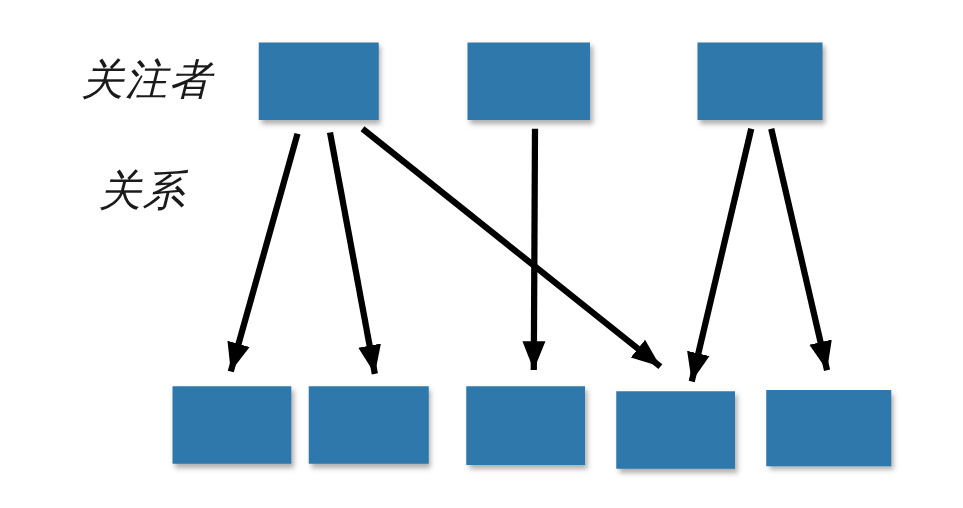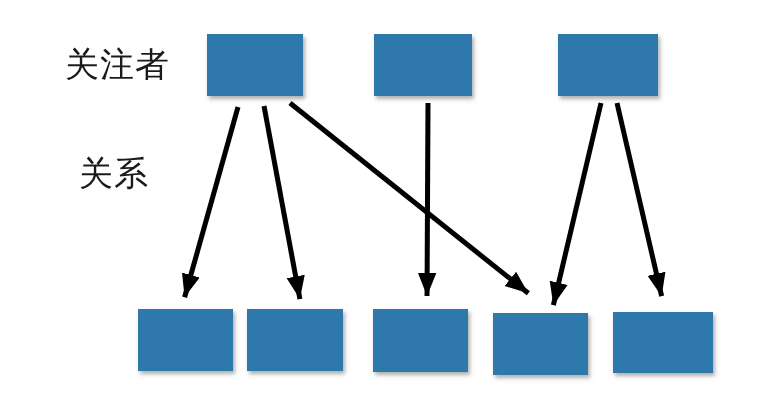--- a/index.html
+++ b/index.html
@@ -11,32 +11,33 @@
     width: 770px;
     height: 406px;
     font-family: "Liberation Sans", "DejaVu Sans", sans-serif;
   }
   #diagram-canvas {
     position: relative;
     width: 770px;
     height: 406px;
     background: #ffffff;
     overflow: hidden;
+    font-style: italic;
   }
   .row-label {
     position: absolute;
     font-size: 34px;
     font-weight: 300;
     color: #1a1a1a;
     letter-spacing: 1px;
     white-space: nowrap;
     line-height: 1;
   }
   #label-followees { left: 65px; top: 47px; }
-  #label-relationship { left: 79px; top: 156px; }
+  #label-relationship { left: 79px; top: 136px; }
   #label-fans { left: 45px; top: 320px; }
   .node-box {
     position: absolute;
     box-shadow: 2px 3px 4px rgba(110,110,110,0.55);
   }
   svg.edges-layer {
     position: absolute;
     left: 0;
     top: 0;
     width: 770px;

